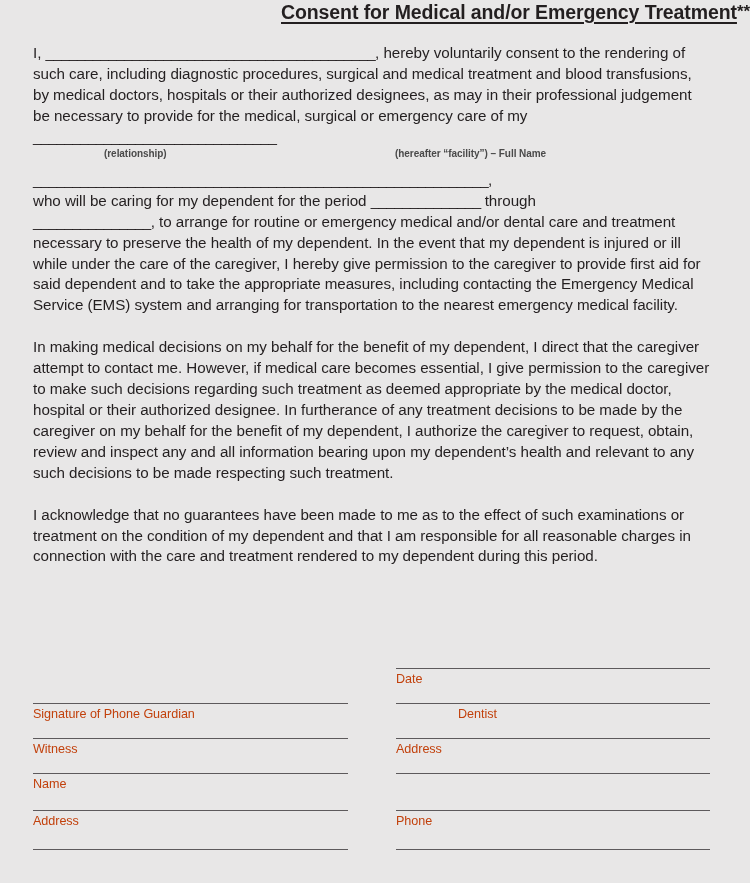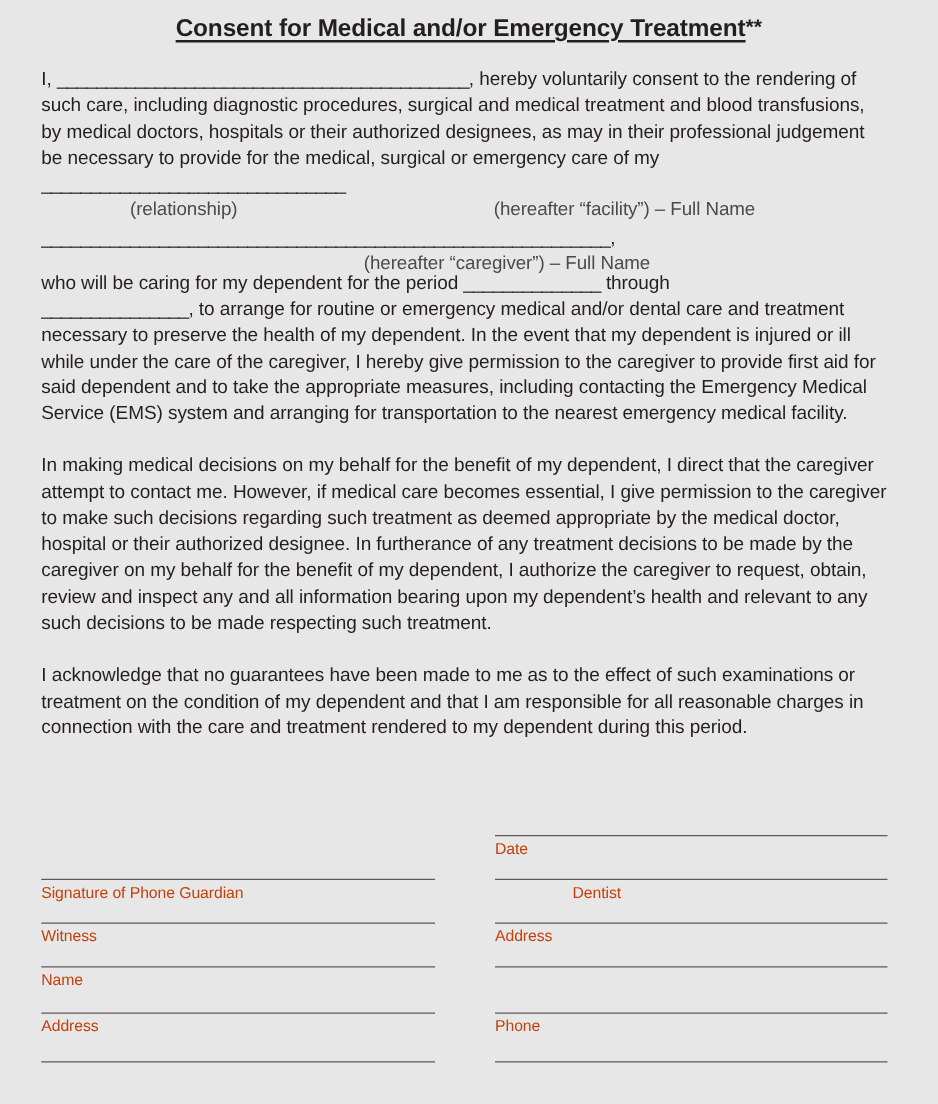--- a/index.html
+++ b/index.html
@@ -18,22 +18,21 @@
   .page {
     position: relative;
     width: 750px;
     height: 883px;
     box-sizing: border-box;
     padding: 0;
   }
 
   
   .title-wrap {
-    text-align: center;
-    padding-top: 11px;
+    text-align: right;
   }
   .title {
     display: inline-block;
     font-size: 19.5px;
     font-weight: bold;
     letter-spacing: -0.1px;
     line-height: 1.25;
     white-space: nowrap;
   }
   .title .u {
@@ -63,23 +62,24 @@
   .gap-lg { height: 21px; }
 
   .blank {
     letter-spacing: -0.6px;
   }
 
   
   .caption-row {
     position: relative;
     height: 15px;
-    font-size: 15px;
+    font-size: 10px;
     color: #4a4a4a;
     letter-spacing: -0.05px;
+    font-weight: bold;
   }
   .cap-rel {
     position: absolute;
     left: 71px;
     top: 0;
   }
   .cap-dep {
     position: absolute;
     left: 362px;
     top: 0;
@@ -136,23 +136,20 @@
     <div class="caption-row">
       <span class="cap-rel">(relationship)</span>
       <span class="cap-dep">(hereafter “facility”) – Full Name</span>
     </div>
 
 
     <div class="gap-sm"></div>
 
     <p class="para"><span class="blank">__________________________________________________________</span><span>,</span></p>
 
-    <div class="caption-row">
-      <span class="cap-care">(hereafter “caregiver”) – Full Name</span>
-    </div>
 
     <p class="para"><span>who will be caring for my dependent for the period </span><span class="blank">______________</span><span> through</span><br><span class="blank">_______________</span><span>, to arrange for routine or emergency medical and/or dental care and treatment necessary to preserve the health of my dependent.  In the event that my dependent is injured or ill while under the care of the caregiver, I hereby give permission to the caregiver to provide first aid for said dependent and to take the appropriate measures, including contacting the Emergency Medical Service (EMS) system and arranging for transportation to the nearest emergency medical facility.</span></p>
 
     <div class="gap-lg"></div>
 
     <p class="para"><span>In making medical decisions on my behalf for the benefit of my dependent, I direct that the caregiver attempt to contact me.  However, if medical care becomes essential, I give permission to the caregiver to make such decisions regarding such treatment as deemed appropriate by the medical doctor, hospital or their authorized designee.  In furtherance of any treatment decisions to be made by the caregiver on my behalf for the benefit of my dependent, I authorize the caregiver to request, obtain, review and inspect any and all information bearing upon my dependent’s health and relevant to any such decisions to be made respecting such treatment.</span></p>
 
     <div class="gap-lg"></div>
 
     <p class="para"><span>I acknowledge that no guarantees have been made to me as to the effect of such examinations or treatment on the condition of my dependent and that I am responsible for all reasonable charges in connection with the care and treatment rendered to my dependent during this period.</span></p>

